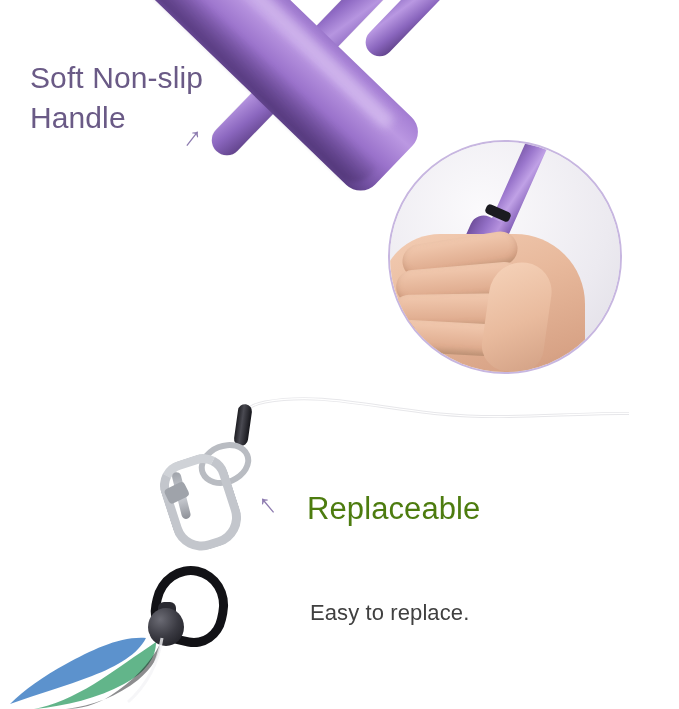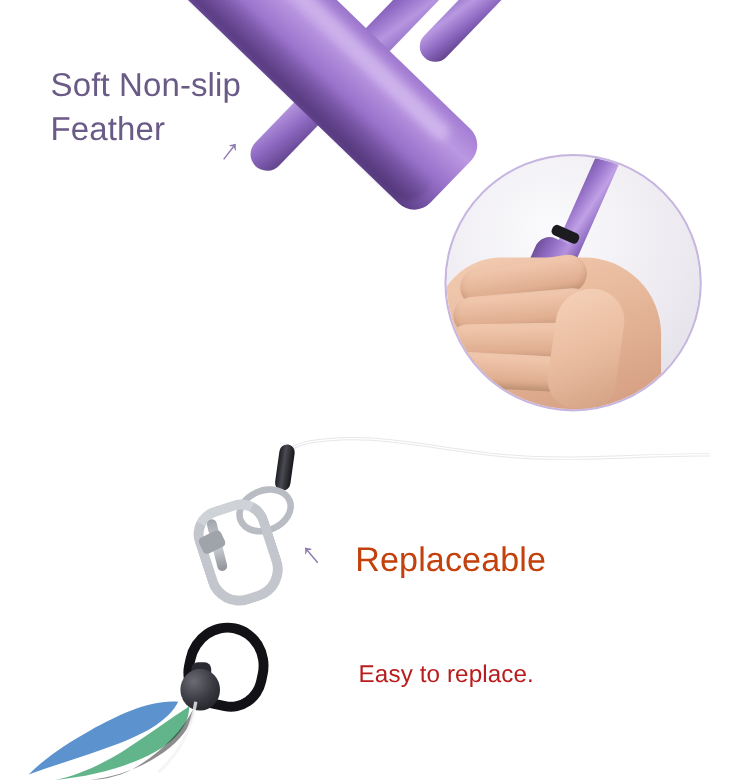--- a/index.html
+++ b/index.html
@@ -9,21 +9,20 @@
   }
   body {
     font-family: "Liberation Sans", sans-serif;
   }
   .canvas {
     position: relative;
     width: 629px;
     height: 709px;
     background: #ffffff;
     overflow: hidden;
-    margin-left: 16px;
   }
 
   
   .label-soft {
     position: absolute;
     left: 30px;
     top: 58px;
     width: 300px;
     font-size: 30px;
     line-height: 1.32;
@@ -31,30 +30,30 @@
     font-family: "Liberation Sans", sans-serif;
     letter-spacing: 0.1px;
   }
   .label-replaceable {
     position: absolute;
     left: 307px;
     top: 488px;
     width: 330px;
     font-size: 31px;
     line-height: 1.33;
-    color: #c2410c;
+    color: #4d7c0f;
     letter-spacing: 0.1px;
   }
   .label-easy {
     position: absolute;
     left: 310px;
     top: 600px;
     width: 300px;
     font-size: 22px;
-    color: #b91c1c;
+    color: #404040;
     letter-spacing: 0.1px;
   }
 
   .arrow {
     position: absolute;
     color: #8e7cb0;
     line-height: 1;
     user-select: none;
   }
   .arrow-soft {
@@ -390,21 +389,21 @@
         <path d="M146,18 C120,16 92,30 66,44 C44,56 24,70 10,84 C38,74 66,66 92,56 C118,46 138,34 146,18 Z" fill="#3f7fc4" opacity="0.85"></path>
         <path d="M156,22 C138,34 116,50 94,64 C74,76 52,86 34,89 C66,86 98,78 124,64 C146,52 156,38 156,22 Z" fill="#2e9c63" opacity="0.75"></path>
         <path d="M160,24 C150,44 132,62 110,76 C96,85 80,89 66,89 C92,86 118,76 138,60 C152,48 160,36 160,24 Z" fill="#1b1b20" opacity="0.5"></path>
         <path d="M162,18 C158,44 146,66 128,82" fill="none" stroke="#f4f4f6" stroke-width="3" opacity="0.8"></path>
       </g>
     </svg>
   </div>
 
   <div class="label-soft">
     <div>Soft Non-slip</div>
-    <div>Feather</div>
+    <div>Handle</div>
   </div>
   <div class="arrow arrow-soft">↑</div>
 
   <div class="arrow arrow-replaceable">↑</div>
   <div class="label-replaceable">
     <div>Replaceable</div>
   </div>
   <div class="label-easy">Easy to replace.</div>
 
 </div>

